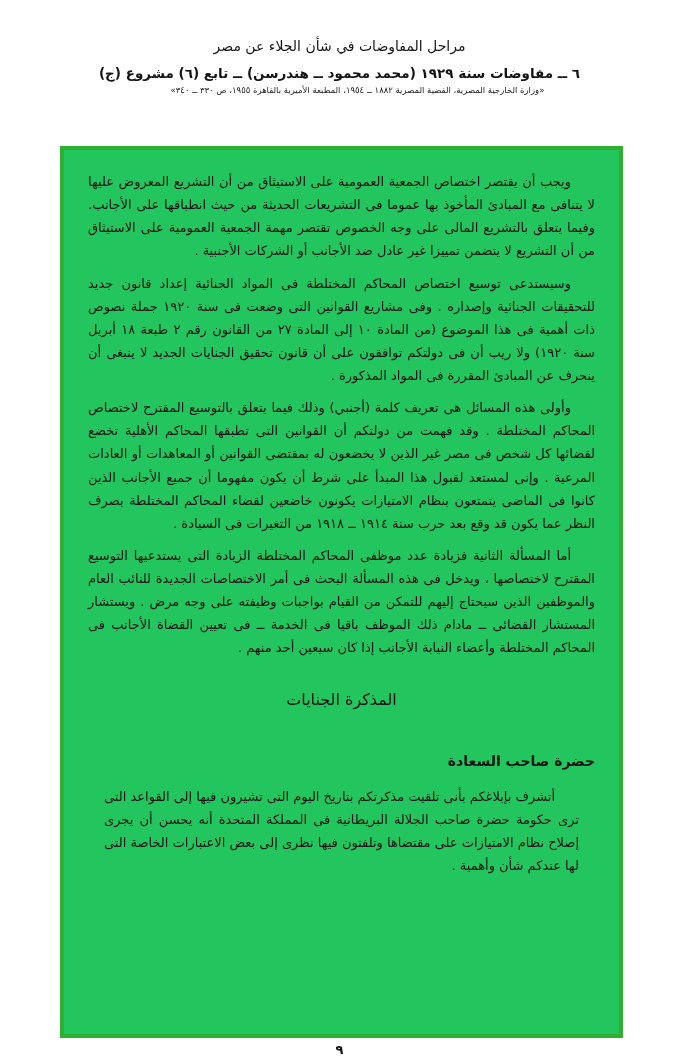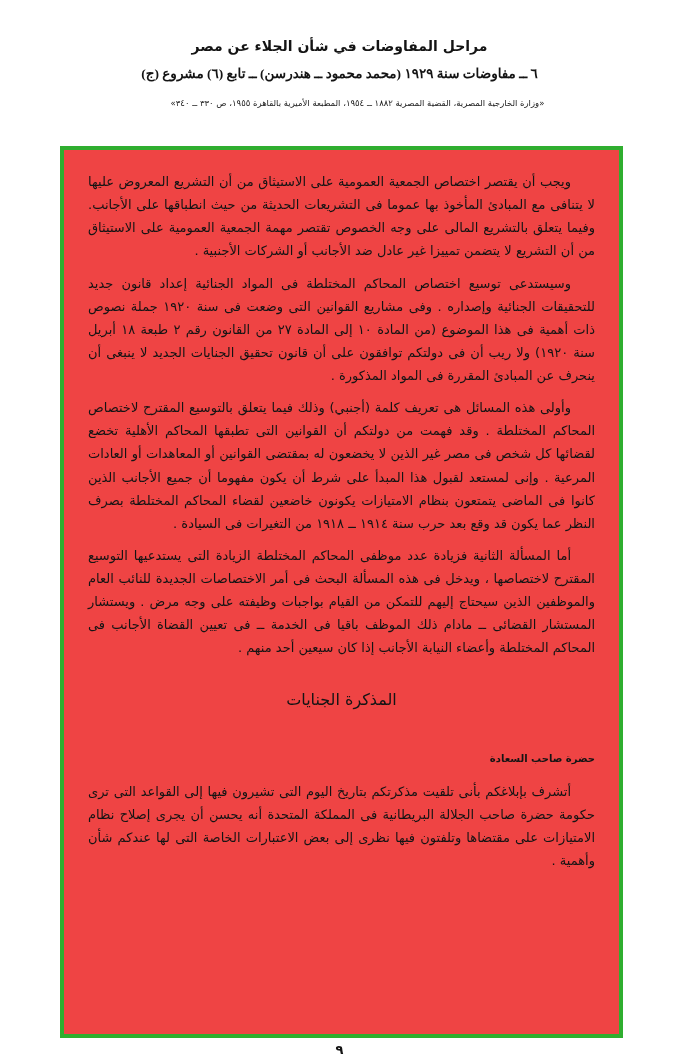--- a/index.html
+++ b/index.html
@@ -12,68 +12,67 @@
     position:relative;
     direction:rtl;
     overflow:hidden;
   }
   .header{
     text-align:center;
     padding-top:38px;
   }
   .header .title{
     font-size:14px;
-    font-weight:bold;
+    font-weight:normal;
     letter-spacing:.5px;
   }
   .header .subtitle{
     font-size:13.5px;
     font-weight:bold;
     margin-top:11px;
-    font-family:Liberation Serif, serif;
   }
   .header .source{
     font-size:8.5px;
-    margin-top:16px;
+    margin-top:4px;
     color:#222;
     padding-left:36px;
   }
   .content-box{
     position:absolute;
     left:60px;
     right:56px;
     top:146px;
     height:892px;
     border:4px solid #2fae2f;
     box-sizing:border-box;
     padding:20px 24px 10px 24px;
     overflow:hidden;
-    background:#ef4444;
+    background:#22c55e;
   }
   .content-box p.para{
     margin:0 0 9px 0;
     font-size:13px;
     line-height:1.78;
     text-align:justify;
     text-indent:24px;
     color:#141414;
   }
   .section-heading{
     text-align:center;
     font-size:16px;
     font-weight:normal;
     margin:30px 0 44px 0;
   }
   .salutation{
-    font-size:10px;
+    font-size:14px;
     font-weight:bold;
     margin:0 0 16px 0;
   }
   .closing{
-    margin:0;
+    margin:16px;
     font-size:13px;
     line-height:1.78;
     text-align:justify;
     text-indent:24px;
   }
   .footer-page-number{
     position:absolute;
     bottom:4px;
     left:0; right:0;
     text-align:center;

